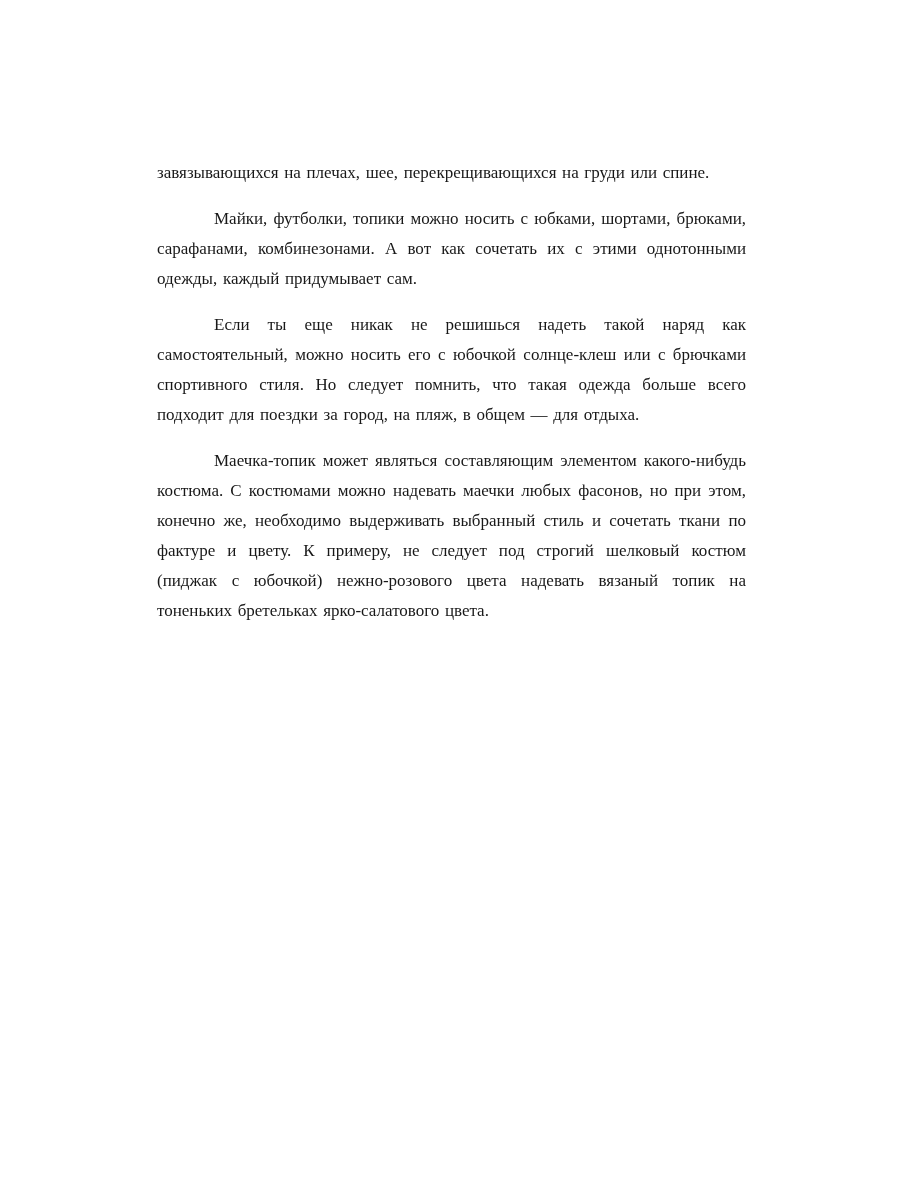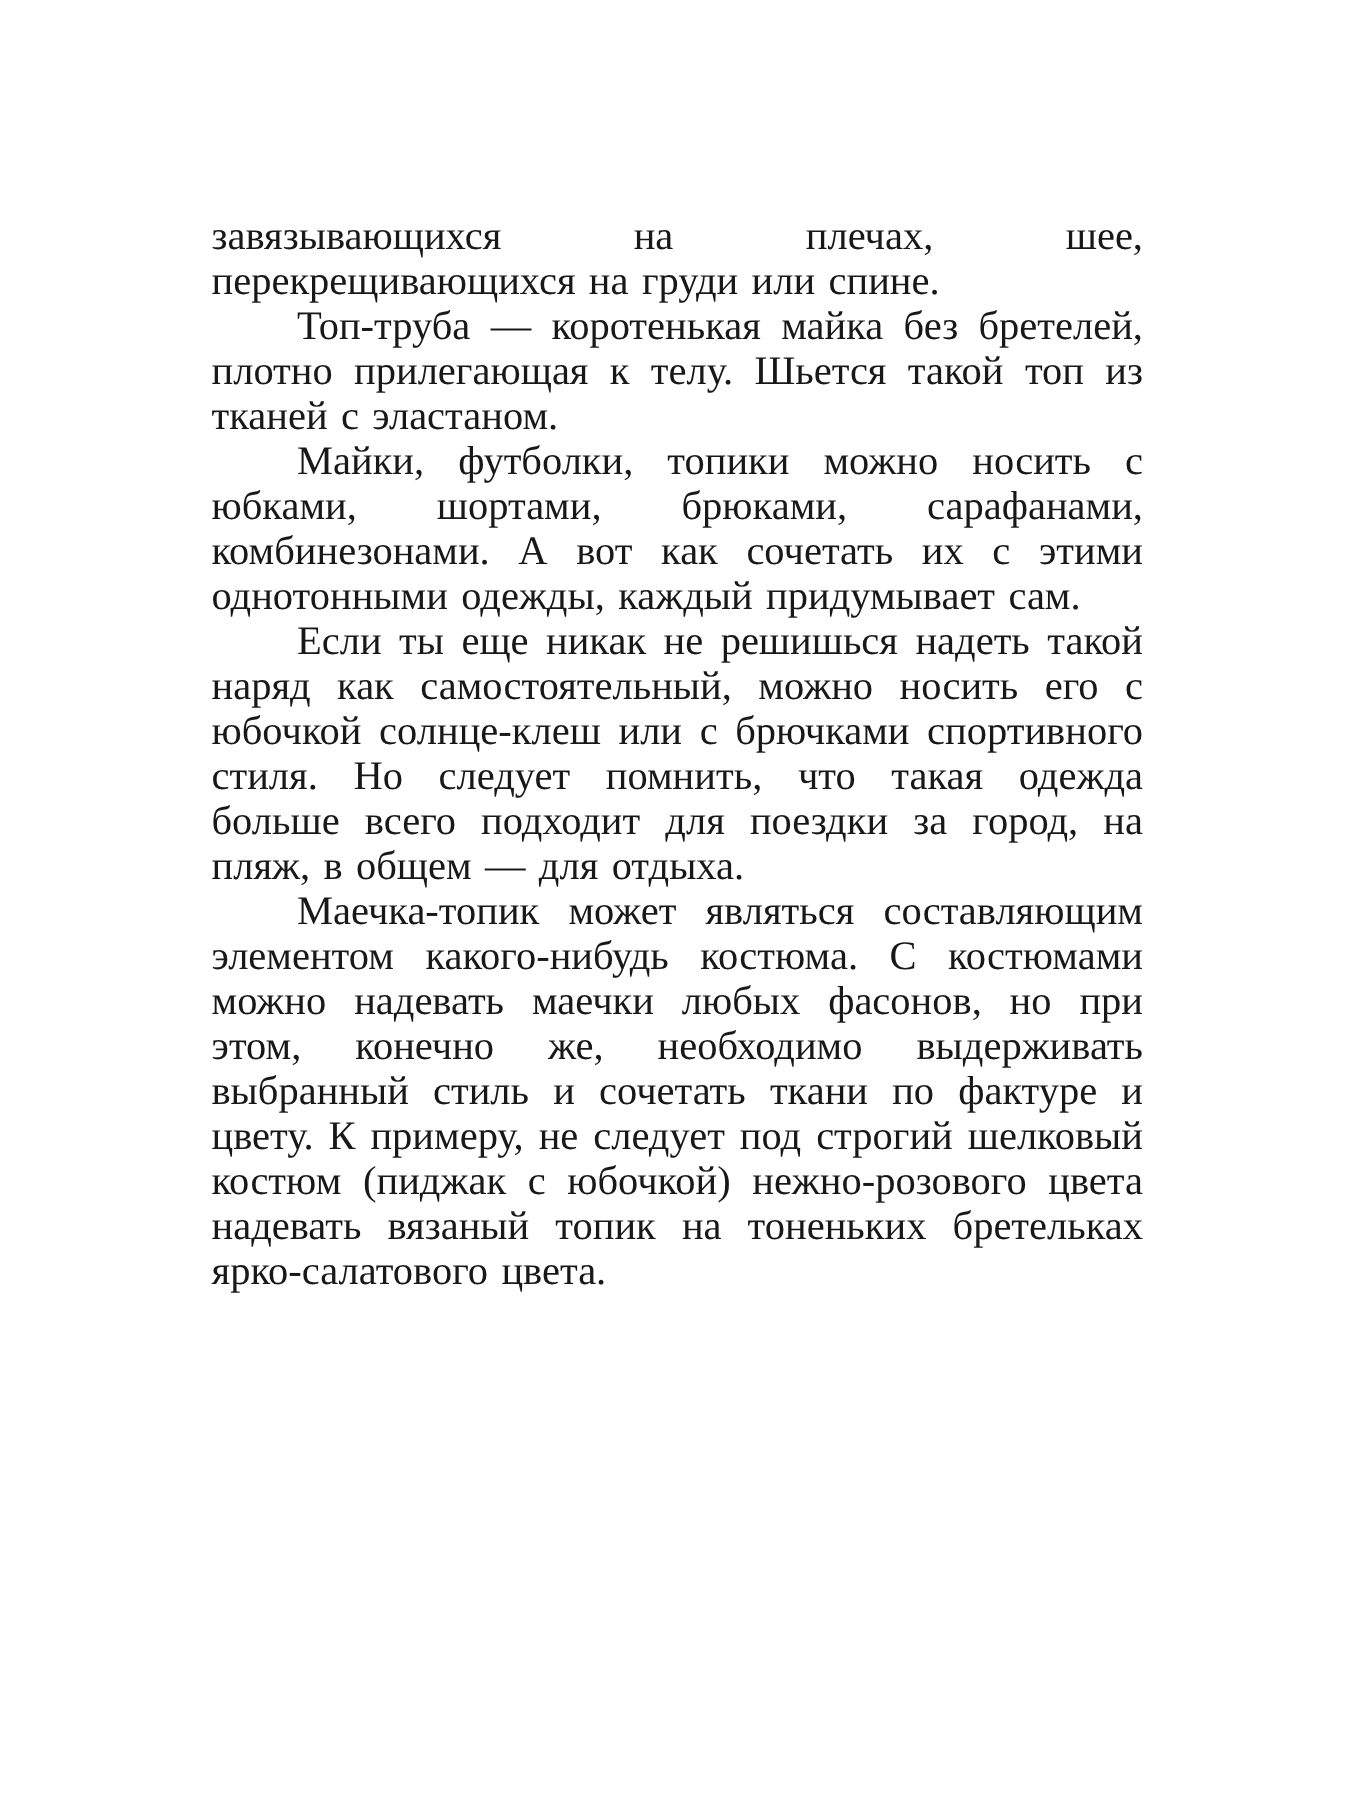--- a/index.html
+++ b/index.html
@@ -14,37 +14,36 @@
     font-family: "Liberation Serif", "DejaVu Serif", serif;
   }
   .page {
     box-sizing: border-box;
     width: 900px;
     height: 1200px;
     background: #ffffff;
     padding: 142px 138px 0 141px;
   }
   .text-block p {
-    margin: 0;
+    margin: 16px;
     padding: 0;
     color: #181818;
-    font-size: 27px;
+    font-size: 17px;
     line-height: 30px;
     text-align: justify;
     text-align-last: left;
     word-spacing: 0.08em;
   }
   .text-block p.indent {
     text-indent: 57px;
   }
 </style>
 </head>
 <body>
 
 <div class="page">
   <div class="text-block">
     <p>завязывающихся на плечах, шее, перекрещивающихся на груди или спине.</p>
-    <p class="indent">Топ-труба — коротенькая майка без бретелей, плотно прилегающая к телу. Шьется такой топ из тканей с эластаном.</p>
     <p class="indent">Майки, футболки, топики можно носить с юбками, шортами, брюками, сарафанами, комбинезонами. А вот как сочетать их с этими однотонными одежды, каждый придумывает сам.</p>
     <p class="indent">Если ты еще никак не решишься надеть такой наряд как самостоятельный, можно носить его с юбочкой солнце-клеш или с брючками спортивного стиля. Но следует помнить, что такая одежда больше всего подходит для поездки за город, на пляж, в общем — для отдыха.</p>
     <p class="indent">Маечка-топик может являться составляющим элементом какого-нибудь костюма. С костюмами можно надевать маечки любых фасонов, но при этом, конечно же, необходимо выдерживать выбранный стиль и сочетать ткани по фактуре и цвету. К примеру, не следует под строгий шелковый костюм (пиджак с юбочкой) нежно-розового цвета надевать вязаный топик на тоненьких бретельках ярко-салатового цвета.</p>
   </div>
 </div>
 
 </body></html>

